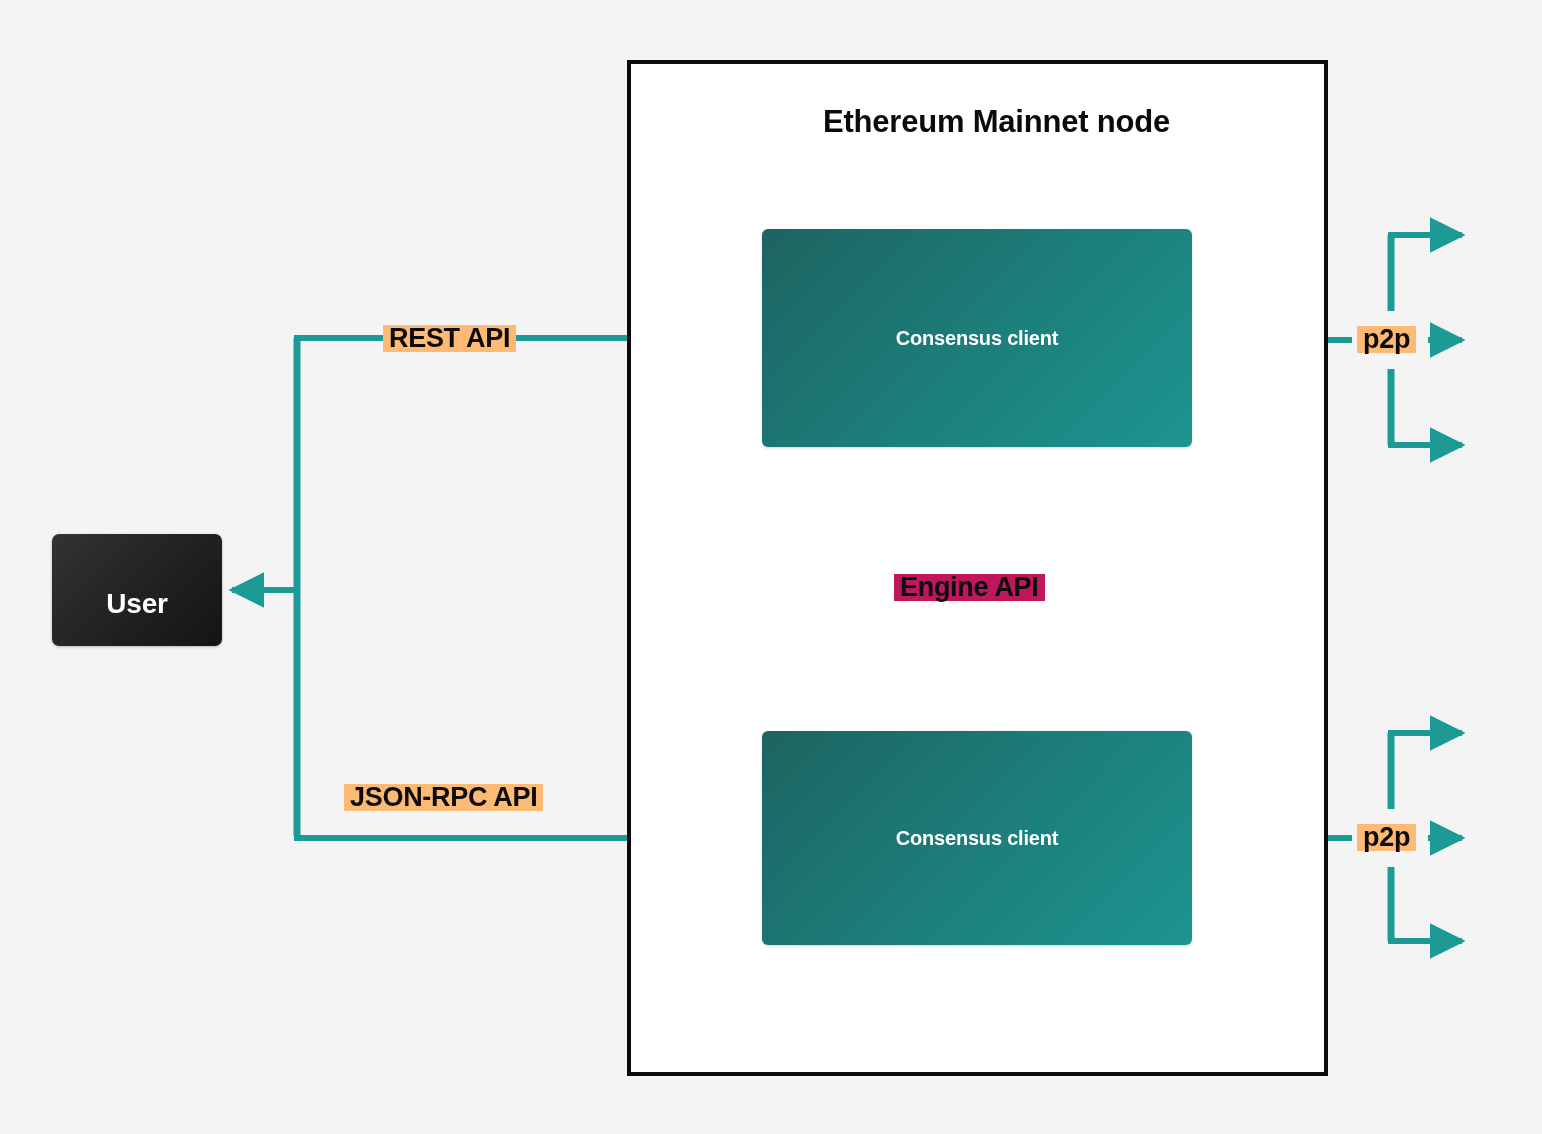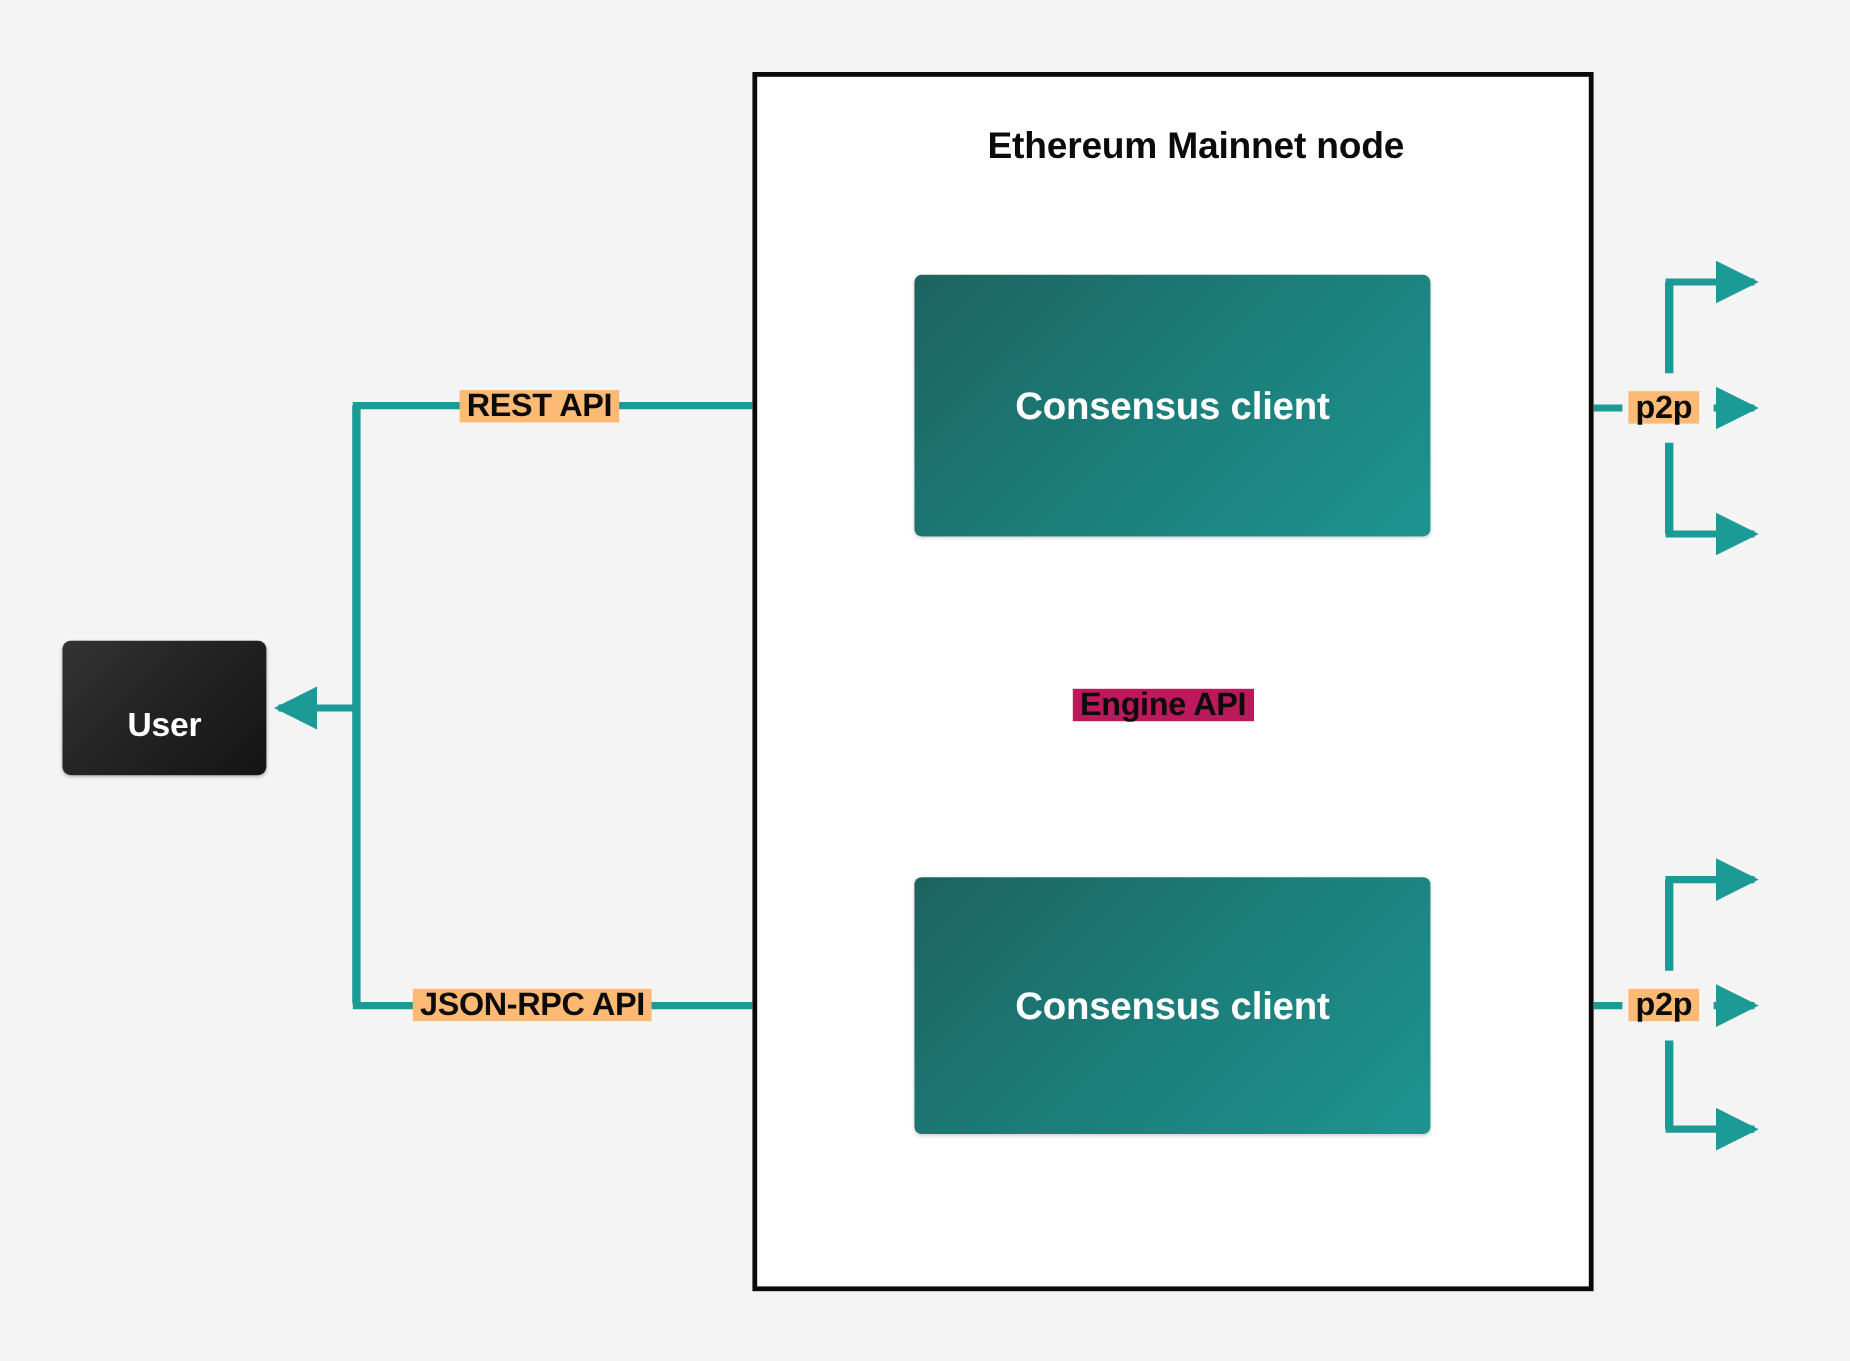--- a/index.html
+++ b/index.html
@@ -54,21 +54,21 @@
     position: absolute;
     border-radius: 6px;
     background: linear-gradient(135deg, #1d6360 0%, #1c7b77 45%, #1d9490 100%);
     box-shadow: 0 1px 3px rgba(0,0,0,0.18);
     display: flex;
     align-items: center;
     justify-content: center;
   }
   .client-label {
     color: #ffffff;
-    font-size: 32px;
+    font-size: 20px;
     font-weight: bold;
     letter-spacing: -0.2px;
   }
   #consensus-box {
     left: 762px;
     top: 229px;
     width: 430px;
     height: 218px;
   }
   #execution-box {
@@ -108,21 +108,21 @@
     white-space: nowrap;
     letter-spacing: -0.3px;
     line-height: 1;
   }
   #label-rest-api {
     left: 383px;
     top: 325px;
   }
   #label-jsonrpc-api {
     left: 344px;
-    top: 824px;
+    top: 784px;
     text-align: center;
   }
   #label-engine-api {
     left: 894px;
     top: 574px;
     background: #be185d;
   }
   #label-p2p-top {
     left: 1357px;
     top: 326px;

